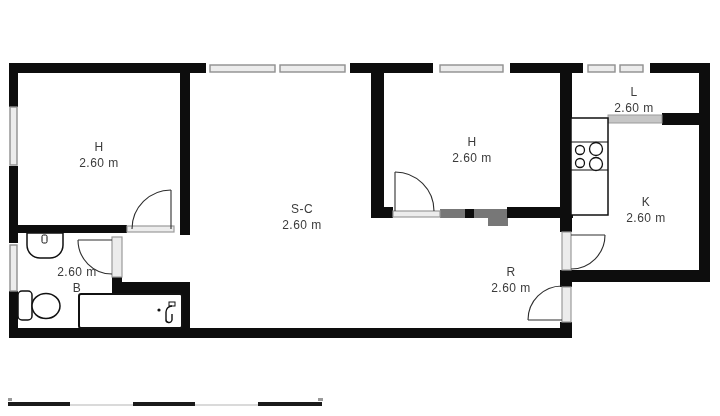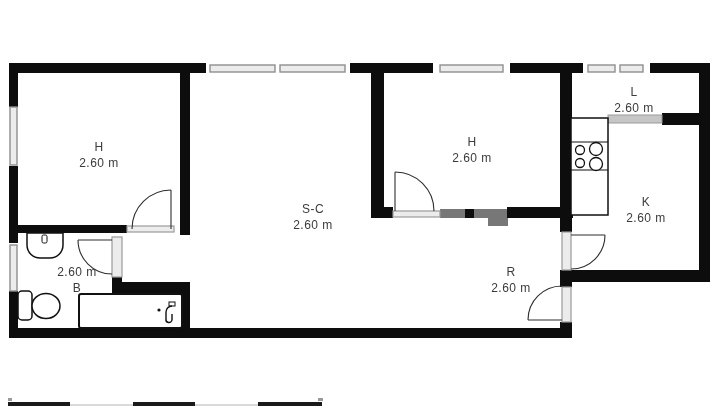--- a/index.html
+++ b/index.html
@@ -145,21 +145,21 @@
       <rect x="8" y="398" width="4" height="3" fill="#9a9a9a"></rect>
       <rect x="318" y="398" width="5" height="3" fill="#9a9a9a"></rect>
     </g>
   </svg>
 
   <div class="room-label" style="left:99px;top:139px;">
     <span class="letter">H</span>
     <span class="dim">2.60 m</span>
   </div>
 
-  <div class="room-label" style="left:313px;top:201px;">
+  <div class="room-label" style="left:302px;top:201px;">
     <span class="letter">S-C</span>
     <span class="dim">2.60 m</span>
   </div>
 
   <div class="room-label" style="left:472px;top:134px;">
     <span class="letter">H</span>
     <span class="dim">2.60 m</span>
   </div>
 
   <div class="room-label" style="left:634px;top:84px;">

